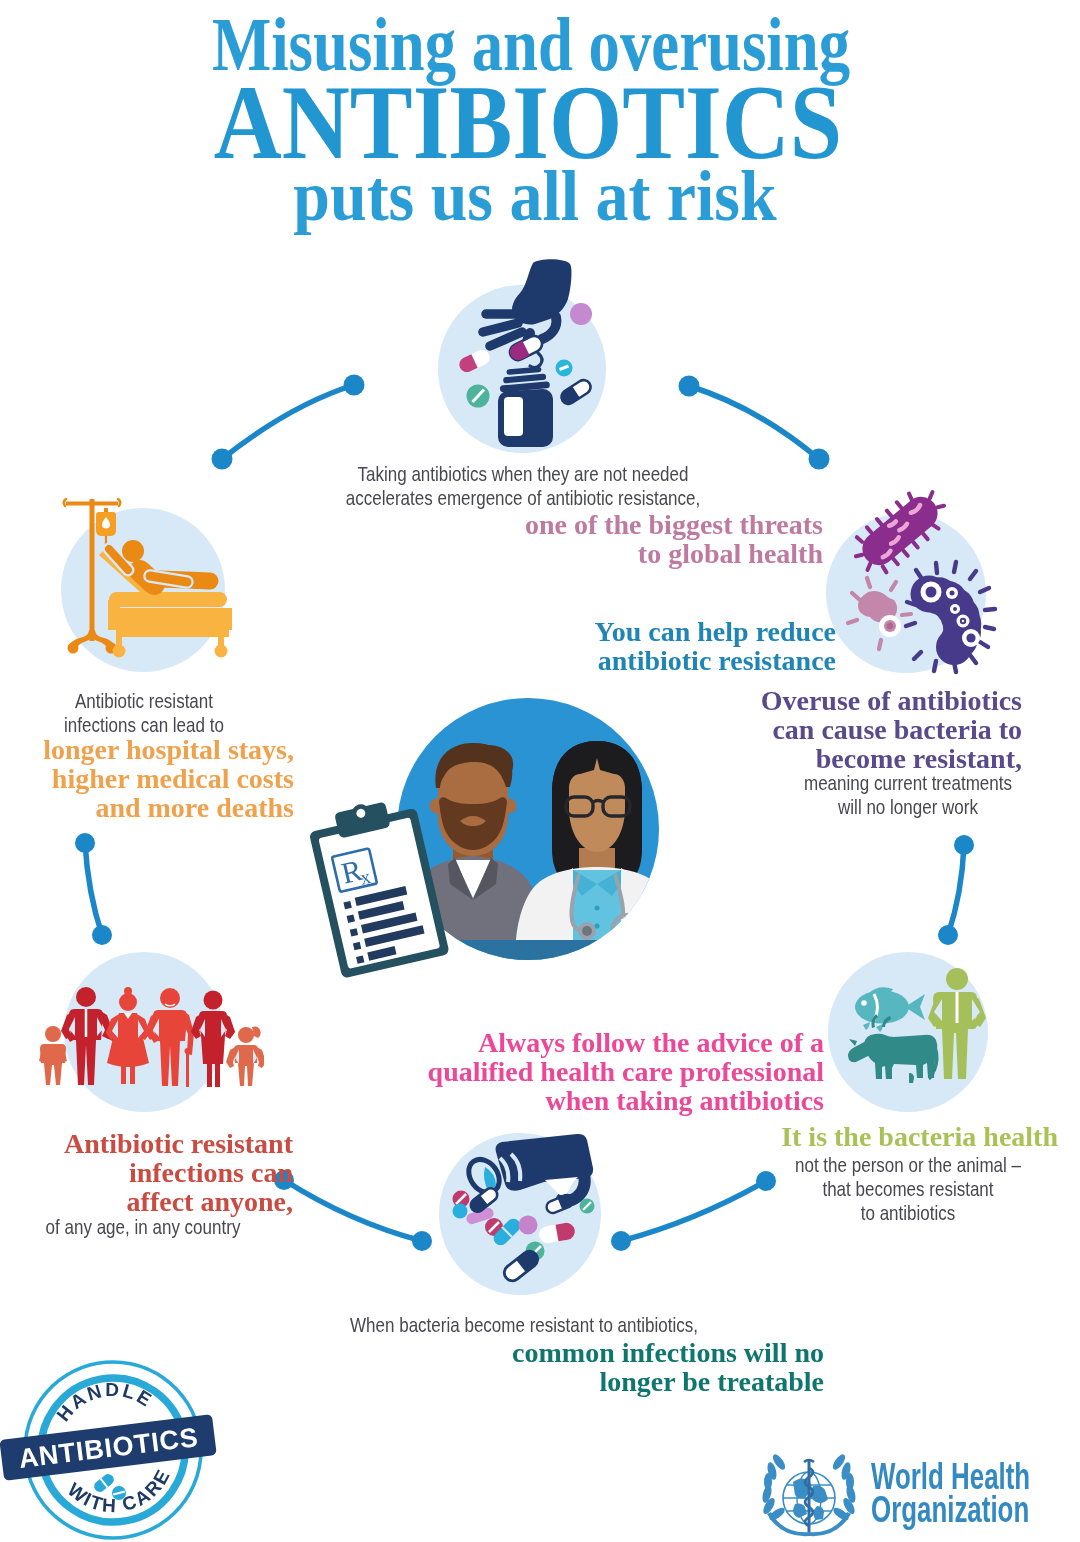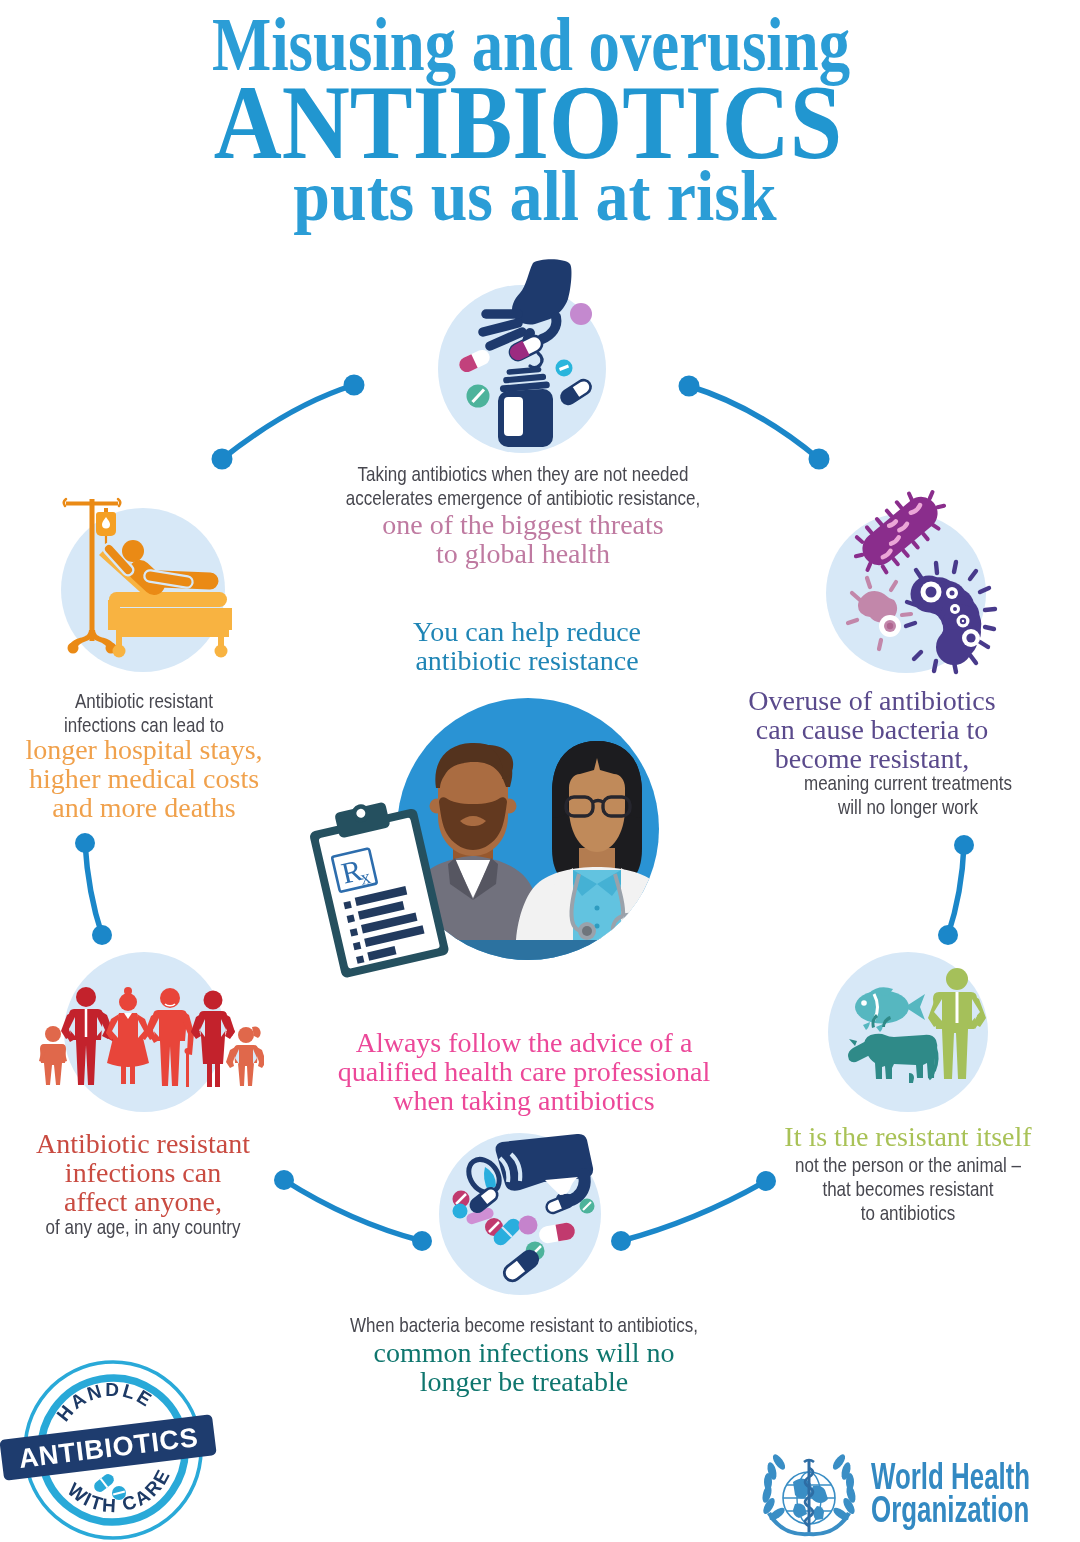--- a/index.html
+++ b/index.html
@@ -1,21 +1,21 @@
 <!DOCTYPE html>
 <html><head>
 <meta charset="utf-8">
 <style>
 html,body{margin:0;padding:0;}
 body{width:1080px;height:1542px;position:relative;background:#ffffff;overflow:hidden;
   font-family:"Liberation Sans",sans-serif;}
 .abs{position:absolute;}
 .ser{font-family:"Liberation Serif",serif;font-weight:bold;}
 .sans{color:#47474f;font-size:21px;line-height:24px;text-align:center;transform:scaleX(0.81);}
-.slab{font-family:"Liberation Serif",serif;font-weight:normal;font-size:28px;line-height:29px;text-align:center;}
+.slab{font-family:"Liberation Serif",serif;font-weight:bold;font-size:28px;line-height:29px;text-align:right;}
 </style>
 </head>
 <body>
 
 <div class="abs ser" id="t1" style="left:-9px;width:1080px;top:6px;text-align:center;font-size:77px;line-height:77px;color:#2b9dd6;transform:scaleX(0.815);">Misusing and overusing</div>
 <div class="abs ser" id="t2" style="left:-12px;width:1080px;top:70px;text-align:center;font-size:106px;line-height:106px;color:#2196d0;transform:scaleX(0.889);">ANTIBIOTICS</div>
 <div class="abs ser" id="t3" style="left:-5px;width:1080px;top:160px;text-align:center;font-size:72px;line-height:72px;color:#2b9dd6;transform:scaleX(0.915);">puts us all at risk</div>
 
 <svg class="abs" style="left:430px;top:255px;" width="190" height="200" viewBox="0 0 190 200">
 <circle cx="92" cy="114" r="84" fill="#d7e8f7"></circle>
@@ -474,33 +474,33 @@
 <circle cx="284" cy="1180" r="10"></circle>
       <circle cx="422" cy="1241" r="10"></circle>
 <circle cx="621" cy="1241" r="10"></circle>
       <circle cx="766" cy="1181" r="10"></circle>
 </g>
 </svg>
 
 <div class="abs sans" style="left:223px;top:462px;width:600px;">Taking antibiotics when they are not needed<br>accelerates emergence of antibiotic resistance,</div>
 <div class="abs slab" style="left:223px;top:510px;width:600px;color:#bf7aa1;">one of the biggest threats<br>to global health</div>
 
-<div class="abs slab" style="left:227px;top:617px;width:600px;color:#1f85b5;">You can help reduce<br>antibiotic resistance</div>
+<div class="abs slab" style="left:236px;top:617px;width:600px;color:#1f85b5;">You can help reduce<br>antibiotic resistance</div>
 <div class="abs slab" style="left:224px;top:1028px;width:600px;color:#ec4899;">Always follow the advice of a<br>qualified health care professional<br>when taking antibiotics</div>
 
 <div class="abs sans" style="left:-6px;top:689px;width:300px;">Antibiotic resistant<br>infections can lead to</div>
 <div class="abs slab" style="left:-6px;top:735px;width:300px;color:#f0a14c;">longer hospital stays,<br>higher medical costs<br>and more deaths</div>
 
 <div class="abs slab" style="left:-7px;top:1129px;width:300px;color:#c94b41;">Antibiotic resistant<br>infections can<br>affect anyone,</div>
 <div class="abs sans" style="left:-7px;top:1215px;width:300px;">of any age, in any country</div>
 
 <div class="abs slab" style="left:722px;top:686px;width:300px;color:#5a4a8c;">Overuse of antibiotics<br>can cause bacteria to<br>become resistant,</div>
 <div class="abs sans" style="left:758px;top:771px;width:300px;">meaning current treatments<br>will no longer work</div>
 
-<div class="abs slab" style="left:758px;top:1122px;width:300px;color:#a9c257;">It is the resistant itself</div>
+<div class="abs slab" style="left:758px;top:1122px;width:300px;color:#a9c257;">It is the bacteria health</div>
 <div class="abs sans" style="left:758px;top:1153px;width:300px;">not the person or the animal –<br>that becomes resistant<br>to antibiotics</div>
 
 <div class="abs sans" style="left:224px;top:1313px;width:600px;">When bacteria become resistant to antibiotics,</div>
 <div class="abs slab" style="left:224px;top:1338px;width:600px;color:#0f766e;">common infections will no<br>longer be treatable</div>
 
 <svg class="abs" style="left:0px;top:1347px;" width="232" height="195" viewBox="0 0 232 195">
 <g transform="rotate(-10 113 103)">
   <circle cx="113" cy="103" r="88" fill="#ffffff" stroke="#29a9d8" stroke-width="3.6"></circle>
   <circle cx="113" cy="103" r="72" fill="#ffffff" stroke="#29a9d8" stroke-width="7.5"></circle>
   <defs>

